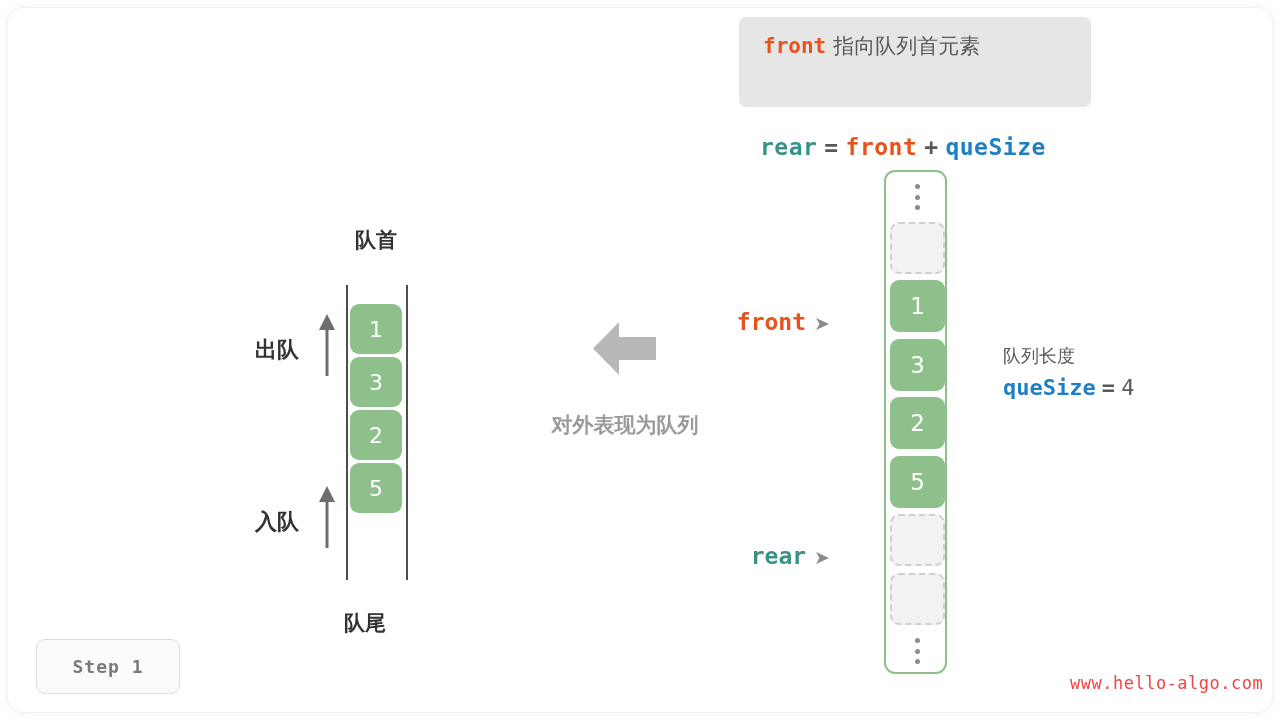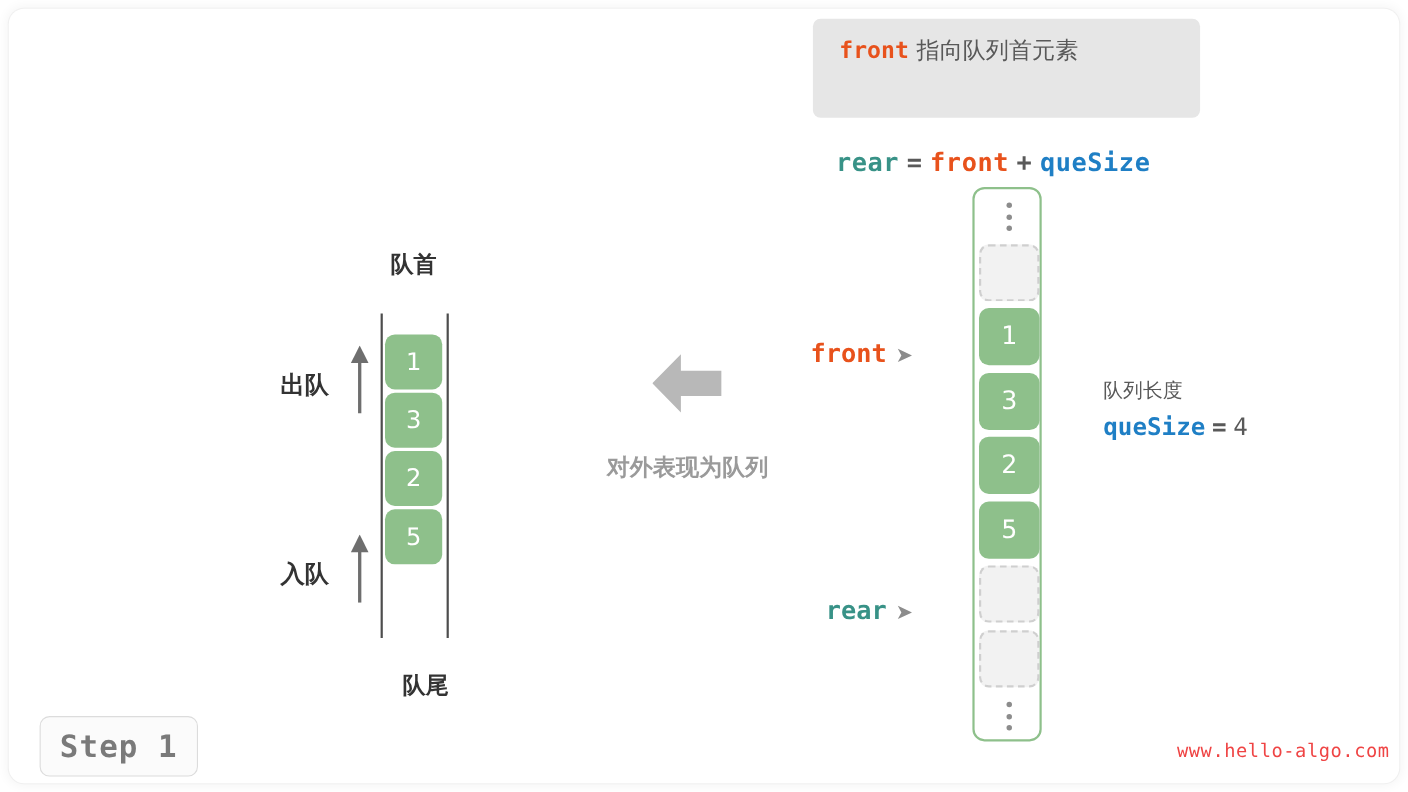--- a/index.html
+++ b/index.html
@@ -182,21 +182,21 @@
     font-size: 21px;
     font-weight: bold;
     color: #333333;
     font-family: "DejaVu Sans", sans-serif;
   }
   #queue-tail-label {
     position: absolute;
     left: 344px;
     top: 609px;
     width: 64px;
-    text-align: right;
+    text-align: left;
     font-size: 21px;
     font-weight: bold;
     color: #333333;
     font-family: "DejaVu Sans", sans-serif;
   }
   .rail {
     position: absolute;
     top: 285px;
     width: 2px;
     height: 295px;
@@ -257,24 +257,23 @@
     height: 55px;
     border: 1.5px solid #dcdcdc;
     border-radius: 9px;
     background: #fbfbfb;
     box-sizing: border-box;
     display: flex;
     align-items: center;
     justify-content: center;
     font-family: "DejaVu Sans Mono", "Liberation Mono", monospace;
     font-weight: bold;
-    font-size: 28px;
+    font-size: 18px;
     color: #7a7a7a;
     letter-spacing: 1px;
-    margin-top: 12px;
   }
 
   
   #watermark {
     position: absolute;
     left: 1070px;
     top: 673px;
     font-family: "DejaVu Sans Mono", "Liberation Mono", monospace;
     font-size: 17px;
     color: #ef4444;

